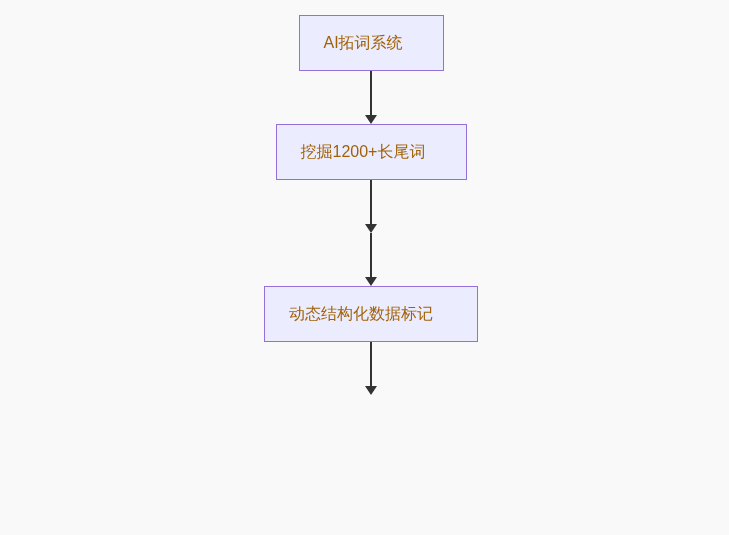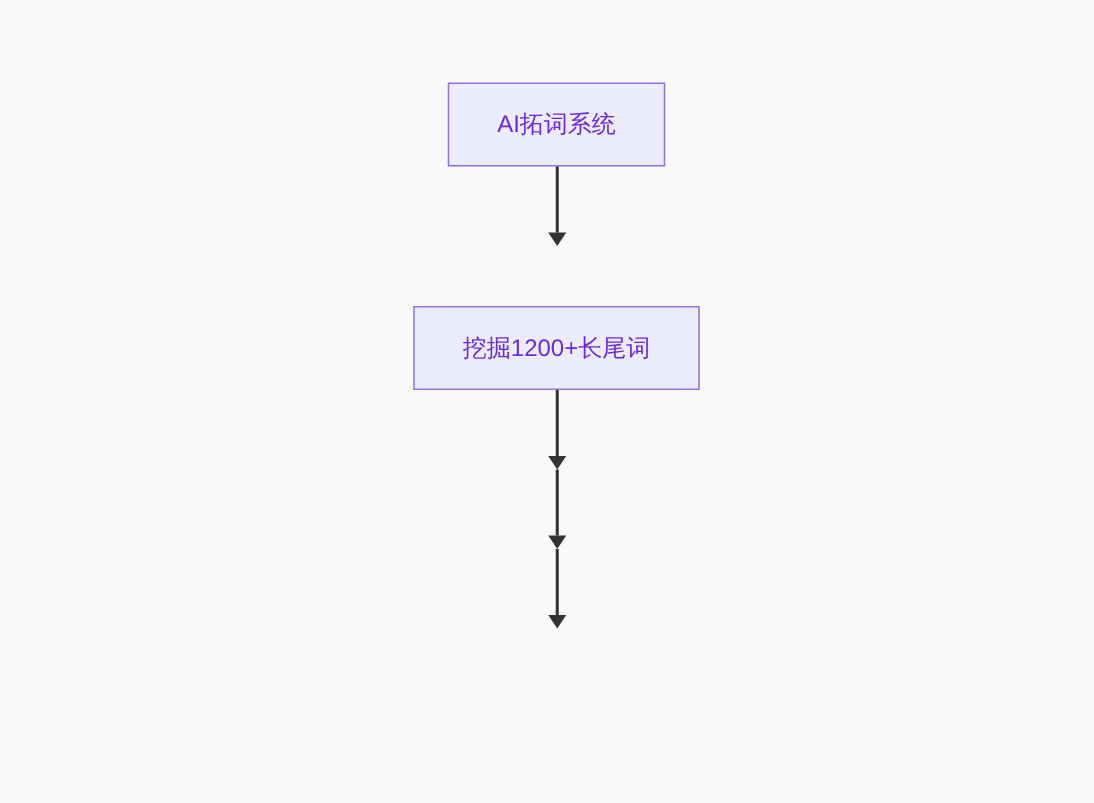--- a/index.html
+++ b/index.html
@@ -26,28 +26,26 @@
     display: flex;
     flex-direction: column;
     align-items: center;
   }
 
   .node {
     box-sizing: border-box;
     height: 56px;
     display: flex;
     align-items: center;
-    justify-content: center;
     background: #ECECFF;
     border: 1px solid #9370DB;
-    color: #6d28d9;
+    color: #a16207;
     font-size: 16px;
     padding: 0 24px;
     white-space: nowrap;
-    margin-top: 40px;
   }
 
   
   .node.n1 { min-width: 145px; }
   .node.n2 { min-width: 191px; }
   .node.n3 { min-width: 220px; }
   .node.n4 { min-width: 214px; }
   .node.n5 { min-width: 232px; }
 
   .edge {
@@ -95,20 +93,23 @@
       <div class="line"></div>
       <div class="head"></div>
     </div>
 
 
     <div class="edge">
       <div class="line"></div>
       <div class="head"></div>
     </div>
 
+    <div class="node n4">
+      <span>动态结构化数据标记</span>
+    </div>
 
     <div class="edge">
       <div class="line"></div>
       <div class="head"></div>
     </div>
 
 
   </div>
 </div>
 

